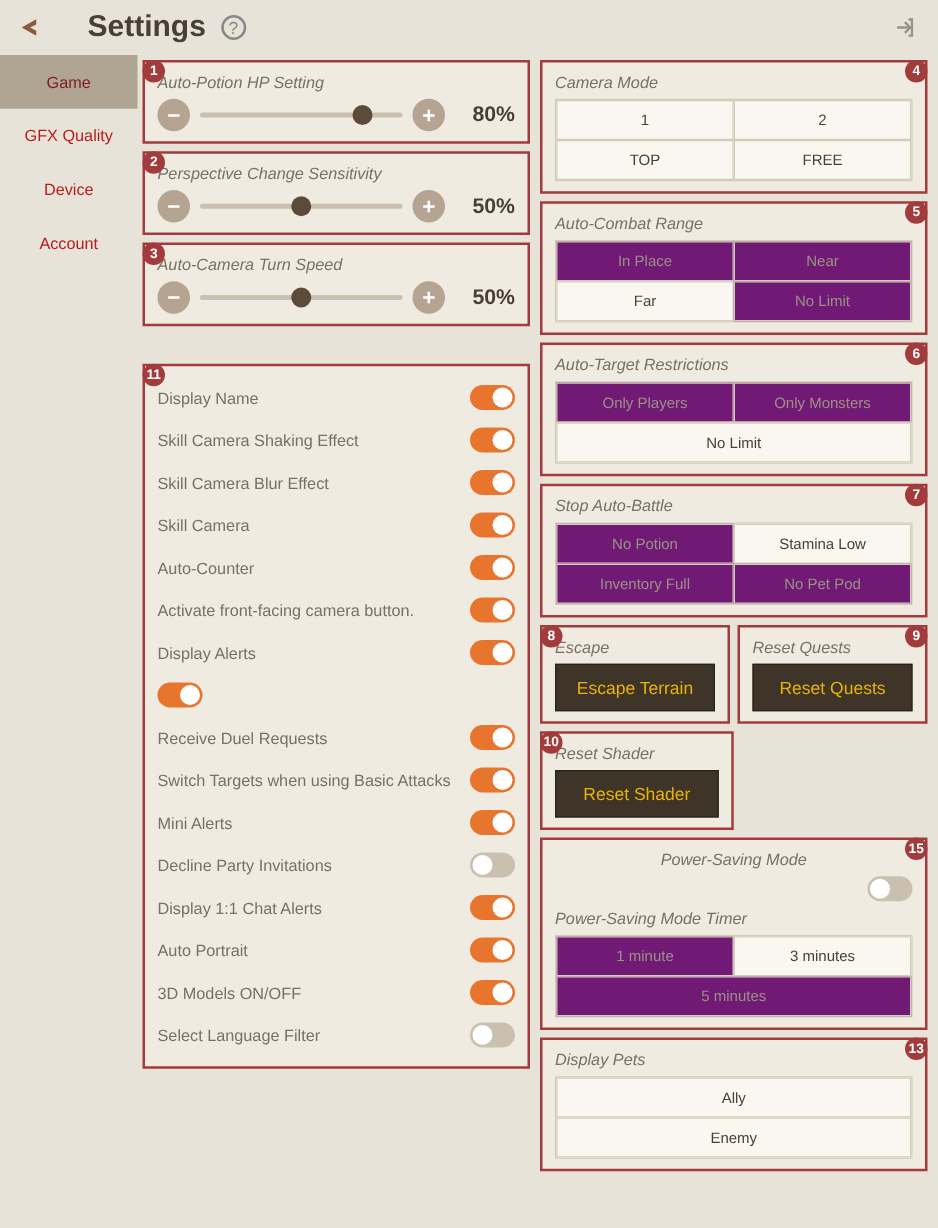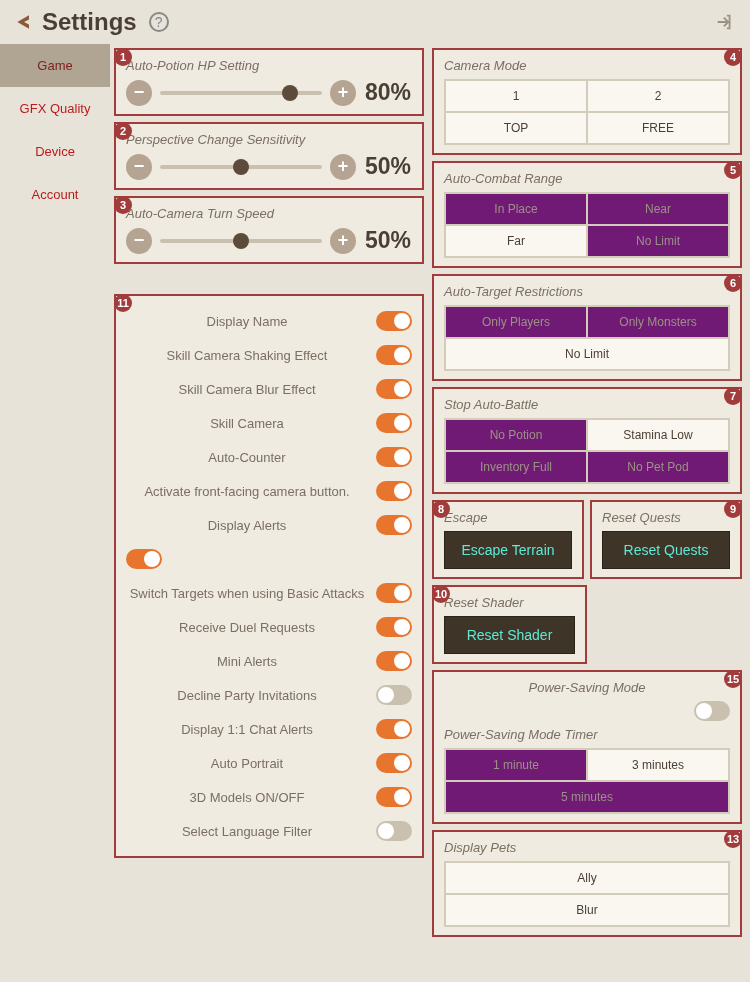--- a/index.html
+++ b/index.html
@@ -1,20 +1,20 @@
 <!DOCTYPE html>
 <html><head>
 <meta charset="utf-8">
 <style>
 * { margin: 0; padding: 0; box-sizing: border-box; font-family: -apple-system, "Segoe UI", sans-serif; }
 body { width: 750px; height: 982px; background: #e8e3d9; color: #6b6055; overflow: hidden; }
 
 .header { display: flex; align-items: center; padding: 8px 14px; gap: 8px; }
 .header-icon { width: 20px; height: 20px; }
-.header-title { font-size: 24px; font-weight: 600; color: #4a3f35; }
+.header-title { font-size: 24px; font-weight: 600; color: #4a3f35; margin-left: 28px; }
 .help-icon { width: 20px; height: 20px; border: 2px solid #888; border-radius: 50%; display: flex; align-items: center; justify-content: center; font-size: 14px; color: #888; margin-left: 4px; }
 .exit-icon { margin-left: auto; width: 22px; height: 22px; }
 
 .main { display: flex; height: calc(100% - 40px); }
 .sidebar { width: 110px; display: flex; flex-direction: column; }
 .tab { padding: 14px 8px; font-size: 13px; text-align: center; color: #b91c1c; cursor: pointer; }
 .tab.active { background: #b0a493; color: #7f1d1d; font-weight: 400; }
 
 .content { flex: 1; display: flex; gap: 8px; padding: 4px 8px 4px 4px; }
 .col { flex: 1; display: flex; flex-direction: column; gap: 6px; }
@@ -22,30 +22,30 @@
 .group { border: 2px solid #a23b3b; background: #f0ebe0; padding: 8px 10px; position: relative; }
 .group-label { position: absolute; top: -2px; width: 18px; height: 18px; background: #a23b3b; color: #fff; border-radius: 50%; display: flex; align-items: center; justify-content: center; font-size: 11px; font-weight: 600; }
 .group-label.left { left: -2px; }
 .group-label.right { right: -2px; }
 .group-title { font-size: 13px; color: #7a6f62; margin-bottom: 6px; font-style: italic; }
 
 .slider-row { display: flex; align-items: center; gap: 8px; margin-top: 4px; }
 .circ-btn { width: 26px; height: 26px; border-radius: 50%; background: #b5a492; color: #fff; display: flex; align-items: center; justify-content: center; font-size: 18px; font-weight: 600; cursor: pointer; flex-shrink: 0; }
 .slider-track { flex: 1; height: 4px; background: #c9c0b0; border-radius: 2px; position: relative; }
 .slider-thumb { position: absolute; top: 50%; width: 16px; height: 16px; background: #5c4b3a; border-radius: 50%; transform: translate(-50%, -50%); }
-.slider-val { font-size: 23px; font-weight: 600; color: #4a3f35; width: 48px; text-align: center; }
+.slider-val { font-size: 17px; font-weight: 600; color: #4a3f35; width: 48px; text-align: right; }
 
 .opt-grid { display: flex; flex-wrap: wrap; border: 1px solid #d4ccba; }
 .opt { flex: 1 1 50%; padding: 8px 4px; text-align: center; font-size: 12px; border: 1px solid #d4ccba; background: #701a75; color: #9b9285; cursor: pointer; }
 .opt.sel { background: #faf7f0; color: #4a3f35; font-weight: 500; }
 .opt.full { flex: 1 1 100%; }
 
-.dark-btn { background: #3e3428; color: #5eead4; border: 1px solid #2a2318; padding: 10px 4px; font-size: 14px; cursor: pointer; width: 100%; }
+.dark-btn { background: #3e3428; color: #eab308; border: 1px solid #2a2318; padding: 10px 4px; font-size: 14px; cursor: pointer; width: 100%; }
 .toggle-row { display: flex; align-items: center; justify-content: space-between; padding: 7px 0; }
-.toggle-label { font-size: 13px; color: #7a6f62; flex: 1; padding-right: 8px; text-align: center; }
+.toggle-label { font-size: 13px; color: #7a6f62; flex: 1; padding-right: 8px; }
 .toggle { width: 36px; height: 20px; border-radius: 10px; background: #c9c0b0; position: relative; cursor: pointer; flex-shrink: 0; }
 .toggle.on { background: #e8752e; }
 .toggle-knob { position: absolute; width: 16px; height: 16px; border-radius: 50%; background: #fff; top: 2px; }
 .toggle.on .toggle-knob { right: 2px; }
 .toggle:not(.on) .toggle-knob { left: 2px; }
 
 .subrow { display: flex; align-items: center; gap: 6px; margin-bottom: 6px; flex-direction: column; }
 .duo { display: flex; gap: 6px; }
 .duo .group { flex: 1; }
 </style>
@@ -152,27 +152,27 @@
     <div class="toggle on">
               <div class="toggle-knob"></div>
             </div>
   </div>
           <div class="toggle-row">
     <div class="toggle on">
               <div class="toggle-knob"></div>
             </div>
   </div>
           <div class="toggle-row">
+    <div class="toggle-label">Receive Duel Requests</div>
+    <div class="toggle on">
+              <div class="toggle-knob"></div>
+            </div>
+  </div>
+          <div class="toggle-row">
     <div class="toggle-label">Switch Targets when using Basic Attacks</div>
-    <div class="toggle on">
-              <div class="toggle-knob"></div>
-            </div>
-  </div>
-          <div class="toggle-row">
-    <div class="toggle-label">Receive Duel Requests</div>
     <div class="toggle on">
               <div class="toggle-knob"></div>
             </div>
   </div>
           <div class="toggle-row">
     <div class="toggle-label">Mini Alerts</div>
     <div class="toggle on">
               <div class="toggle-knob"></div>
             </div>
   </div>
@@ -274,18 +274,18 @@
             <div class="opt">1 minute</div>
             <div class="opt sel">3 minutes</div>
             <div class="opt full">5 minutes</div>
           </div>
         </div>
         <div class="group">
     <div class="group-label right">13</div>
     <div class="group-title">Display Pets</div>
           <div class="opt-grid">
             <div class="opt sel">Ally</div>
-            <div class="opt sel full">Blur</div>
+            <div class="opt sel full">Enemy</div>
           </div>
         </div>
       </div>
   </div>
 </div>
 
 </body></html>

